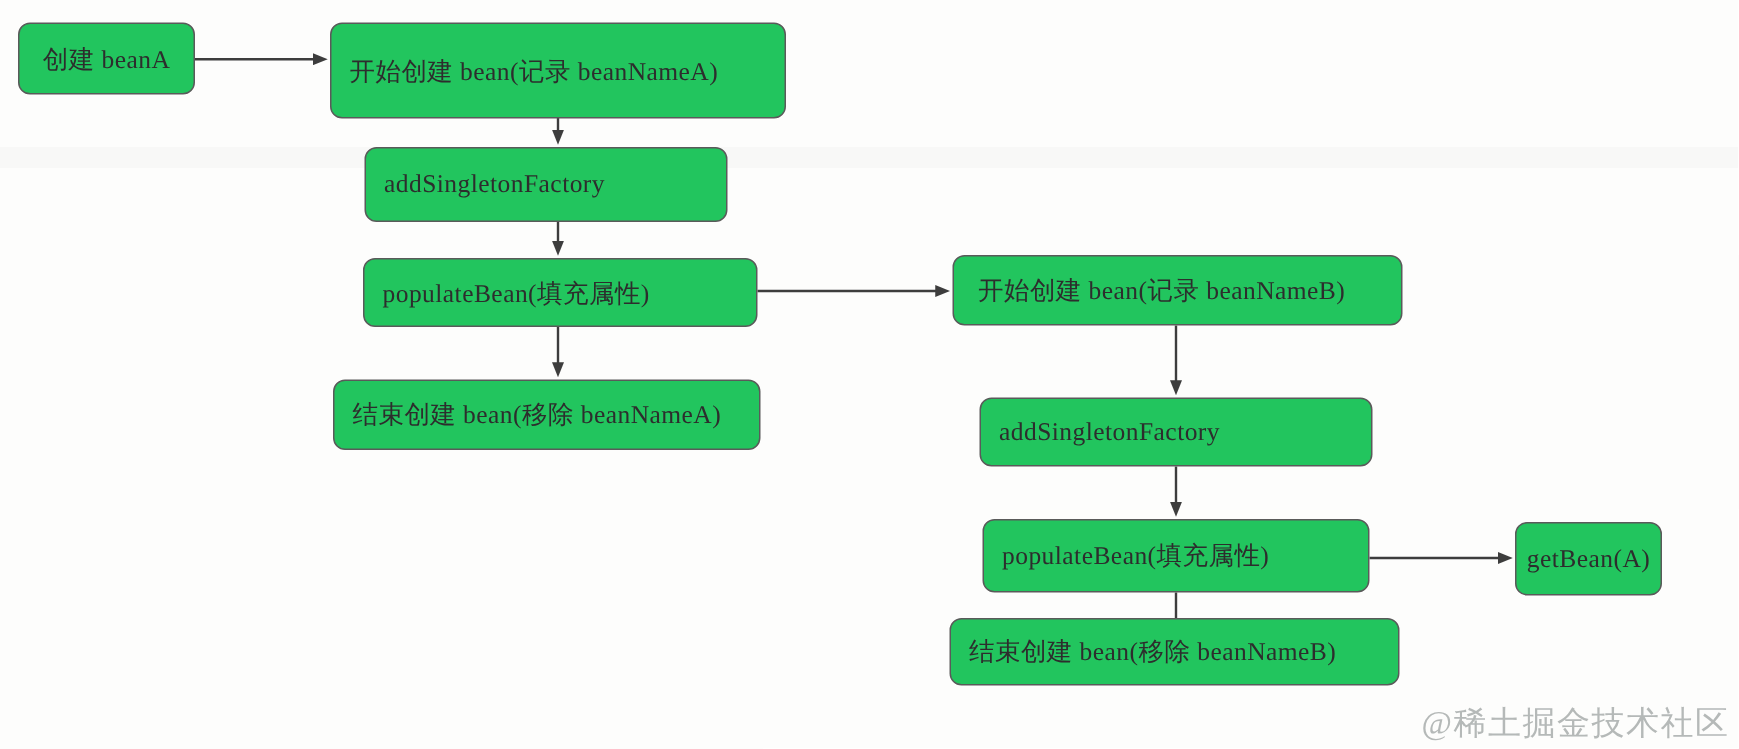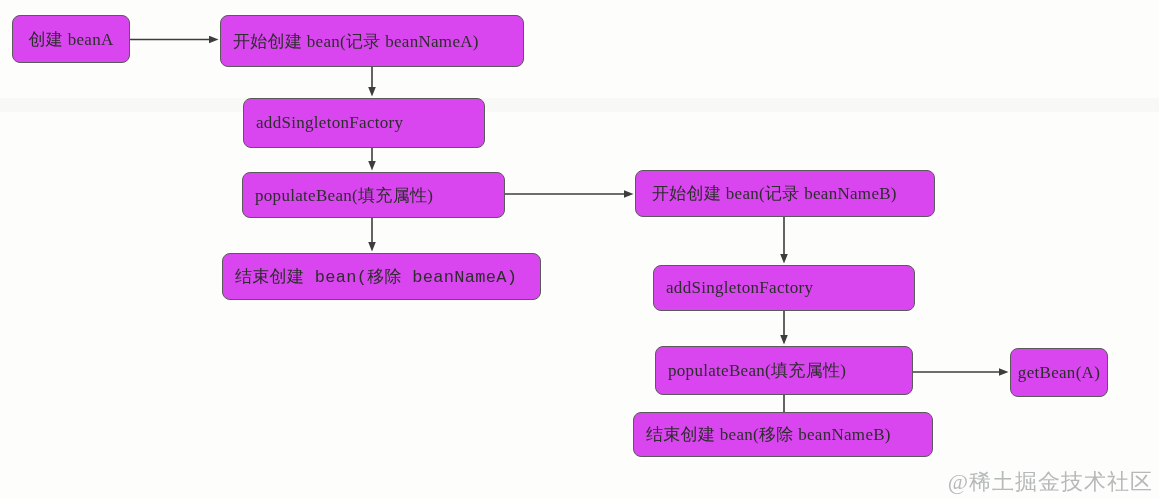--- a/index.html
+++ b/index.html
@@ -25,38 +25,38 @@
   }
   .edges {
     position: absolute;
     left: 0; top: 0;
     width: 1159px;
     height: 499px;
   }
   .node {
     position: absolute;
     box-sizing: border-box;
-    background: #d946ef;
+    background: #22c55e;
     border: 1.6px solid #5a5a5a;
     border-radius: 8px;
     display: flex;
     align-items: center;
     padding: 0 12px;
     font-size: 17px;
     color: #2d2d2d;
     letter-spacing: 0.3px;
     white-space: nowrap;
   }
   .node.centered { justify-content: center; padding: 0 4px; }
 
   #n-create-beana   { left: 12px;  top: 15px;  width: 118px; height: 48px; }
-  #n-a-start        { left: 220px; top: 15px;  width: 304px; height: 52px; }
+  #n-a-start        { left: 220px; top: 15px;  width: 304px; height: 64px; }
   #n-a-addsf        { left: 243px; top: 98px;  width: 242px; height: 50px; }
   #n-a-populate     { left: 242px; top: 172px; width: 263px; height: 46px; }
-  #n-a-end          { left: 222px; top: 253px; width: 319px; height: 47px; font-family: Liberation Mono, monospace; }
+  #n-a-end          { left: 222px; top: 253px; width: 285px; height: 47px; }
   #n-b-start        { left: 635px; top: 170px; width: 300px; height: 47px; padding-left: 16px; }
   #n-b-addsf        { left: 653px; top: 265px; width: 262px; height: 46px; }
   #n-b-populate     { left: 655px; top: 346px; width: 258px; height: 49px; }
   #n-b-end          { left: 633px; top: 412px; width: 300px; height: 45px; }
   #n-getbean-a      { left: 1010px; top: 348px; width: 98px; height: 49px; }
 
   .watermark {
     position: absolute;
     right: 6px;
     bottom: 2px;

